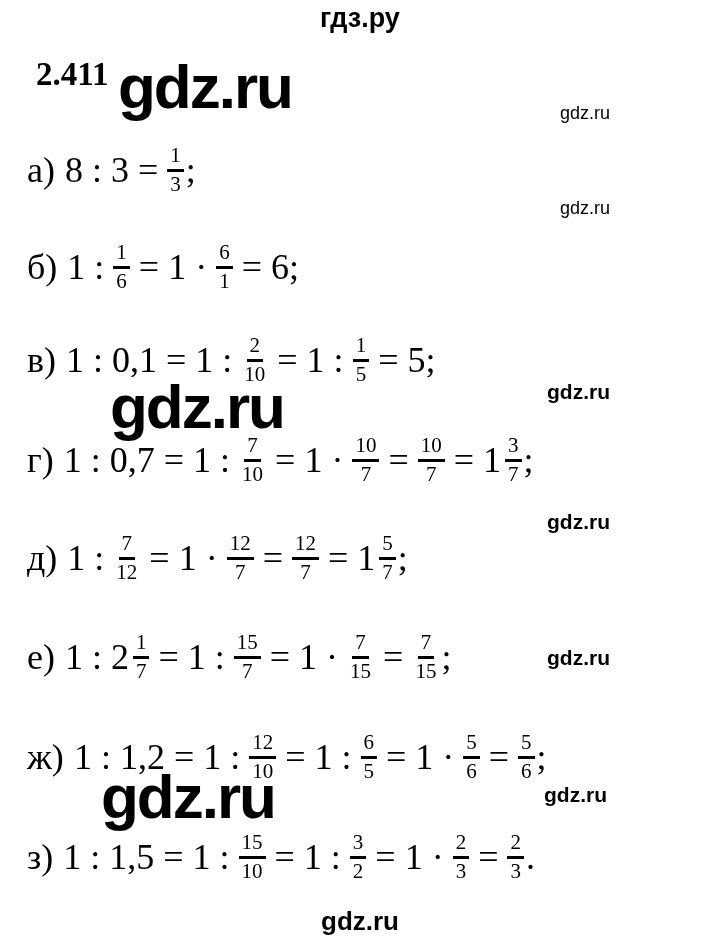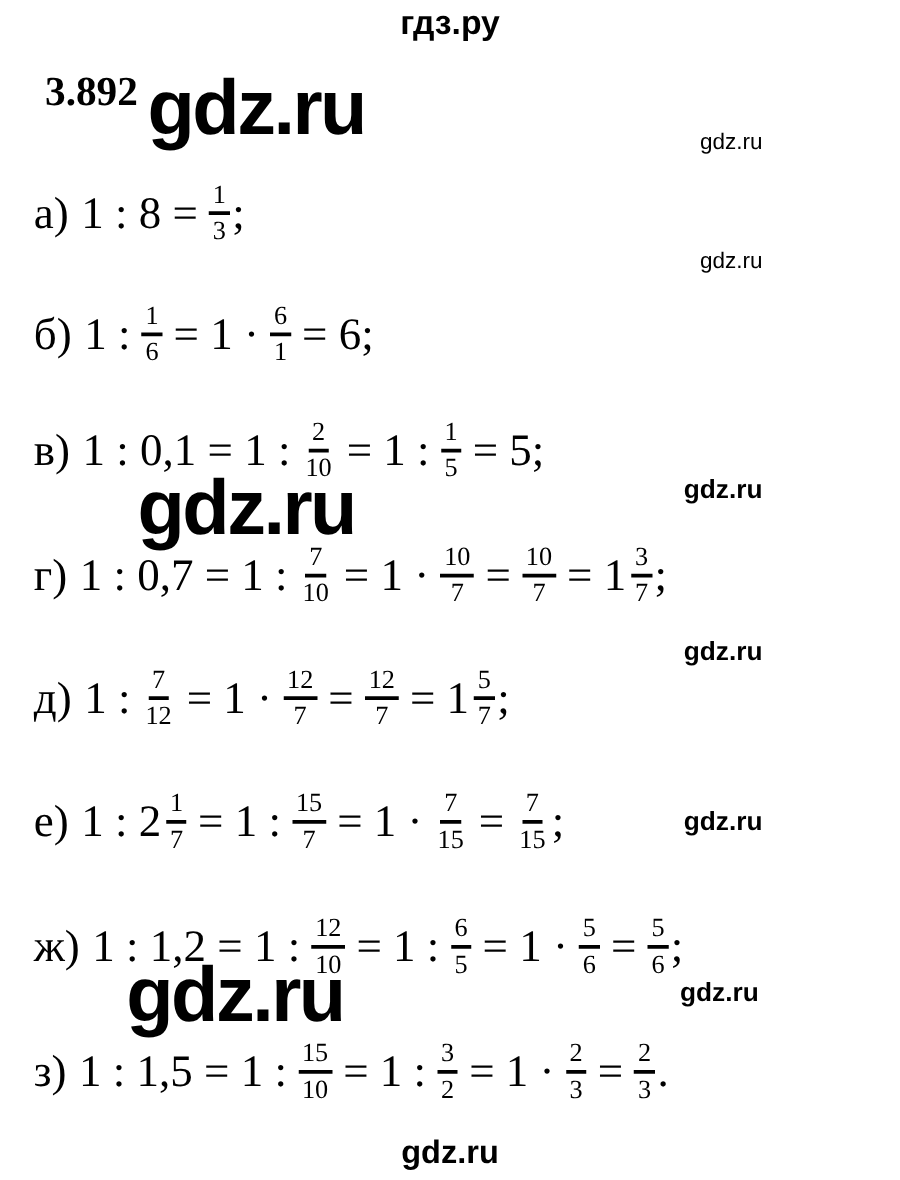--- a/index.html
+++ b/index.html
@@ -65,36 +65,36 @@
   .stack{display:inline-flex;flex-direction:column;align-items:center;
          font-size:21px;line-height:1.12;font-weight:normal}
   .num{border-bottom:3px solid #000;padding:0 3px 1px}
   .den{padding-top:1px;padding-left:3px;padding-right:3px}
 </style>
 </head>
 <body>
 
 <div class="site-header">гдз.ру</div>
 
-<div class="problem-number">3.892</div>
+<div class="problem-number">2.411</div>
 
 <div class="wm-large" id="wm-large-1">gdz.ru</div>
 <div class="wm-large" id="wm-large-2">gdz.ru</div>
 <div class="wm-large" id="wm-large-3">gdz.ru</div>
 
 <div class="wm-small" id="wm-small-1">gdz.ru</div>
 <div class="wm-small" id="wm-small-2">gdz.ru</div>
 
 <div class="wm-small-bold" id="wm-bold-1">gdz.ru</div>
 <div class="wm-small-bold" id="wm-bold-2">gdz.ru</div>
 <div class="wm-small-bold" id="wm-bold-3">gdz.ru</div>
 <div class="wm-small-bold" id="wm-bold-4">gdz.ru</div>
 
 <div id="solution-lines">
-    <div class="line"><span class="label">а)</span><span class="tok">1 : 8 =</span><span class="frac"><span class="stack"><span class="num">1</span><span class="den">3</span></span><span class="affix suffix">;</span></span></div>
+    <div class="line"><span class="label">а)</span><span class="tok">8 : 3 =</span><span class="frac"><span class="stack"><span class="num">1</span><span class="den">3</span></span><span class="affix suffix">;</span></span></div>
     <div class="line"><span class="label">б)</span><span class="tok">1 :</span><span class="frac"><span class="stack"><span class="num">1</span><span class="den">6</span></span></span><span class="tok">= 1 ·</span><span class="frac"><span class="stack"><span class="num">6</span><span class="den">1</span></span></span><span class="tok">= 6;</span></div>
     <div class="line"><span class="label">в)</span><span class="tok">1 : 0,1 = 1 :</span><span class="frac"><span class="stack"><span class="num">2</span><span class="den">10</span></span></span><span class="tok">= 1 :</span><span class="frac"><span class="stack"><span class="num">1</span><span class="den">5</span></span></span><span class="tok">= 5;</span></div>
     <div class="line"><span class="label">г)</span><span class="tok">1 : 0,7 = 1 :</span><span class="frac"><span class="stack"><span class="num">7</span><span class="den">10</span></span></span><span class="tok">= 1 ·</span><span class="frac"><span class="stack"><span class="num">10</span><span class="den">7</span></span></span><span class="tok">=</span><span class="frac"><span class="stack"><span class="num">10</span><span class="den">7</span></span></span><span class="tok">=</span><span class="frac"><span class="affix prefix">1</span><span class="stack"><span class="num">3</span><span class="den">7</span></span><span class="affix suffix">;</span></span></div>
     <div class="line"><span class="label">д)</span><span class="tok">1 :</span><span class="frac"><span class="stack"><span class="num">7</span><span class="den">12</span></span></span><span class="tok">= 1 ·</span><span class="frac"><span class="stack"><span class="num">12</span><span class="den">7</span></span></span><span class="tok">=</span><span class="frac"><span class="stack"><span class="num">12</span><span class="den">7</span></span></span><span class="tok">=</span><span class="frac"><span class="affix prefix">1</span><span class="stack"><span class="num">5</span><span class="den">7</span></span><span class="affix suffix">;</span></span></div>
     <div class="line"><span class="label">е)</span><span class="tok">1 :</span><span class="frac"><span class="affix prefix">2</span><span class="stack"><span class="num">1</span><span class="den">7</span></span></span><span class="tok">= 1 :</span><span class="frac"><span class="stack"><span class="num">15</span><span class="den">7</span></span></span><span class="tok">= 1 ·</span><span class="frac"><span class="stack"><span class="num">7</span><span class="den">15</span></span></span><span class="tok">=</span><span class="frac"><span class="stack"><span class="num">7</span><span class="den">15</span></span><span class="affix suffix">;</span></span></div>
     <div class="line"><span class="label">ж)</span><span class="tok">1 : 1,2 = 1 :</span><span class="frac"><span class="stack"><span class="num">12</span><span class="den">10</span></span></span><span class="tok">= 1 :</span><span class="frac"><span class="stack"><span class="num">6</span><span class="den">5</span></span></span><span class="tok">= 1 ·</span><span class="frac"><span class="stack"><span class="num">5</span><span class="den">6</span></span></span><span class="tok">=</span><span class="frac"><span class="stack"><span class="num">5</span><span class="den">6</span></span><span class="affix suffix">;</span></span></div>
     <div class="line"><span class="label">з)</span><span class="tok">1 : 1,5 = 1 :</span><span class="frac"><span class="stack"><span class="num">15</span><span class="den">10</span></span></span><span class="tok">= 1 :</span><span class="frac"><span class="stack"><span class="num">3</span><span class="den">2</span></span></span><span class="tok">= 1 ·</span><span class="frac"><span class="stack"><span class="num">2</span><span class="den">3</span></span></span><span class="tok">=</span><span class="frac"><span class="stack"><span class="num">2</span><span class="den">3</span></span><span class="affix suffix">.</span></span></div>
   </div>
 
 <div class="footer-brand">gdz.ru</div>

